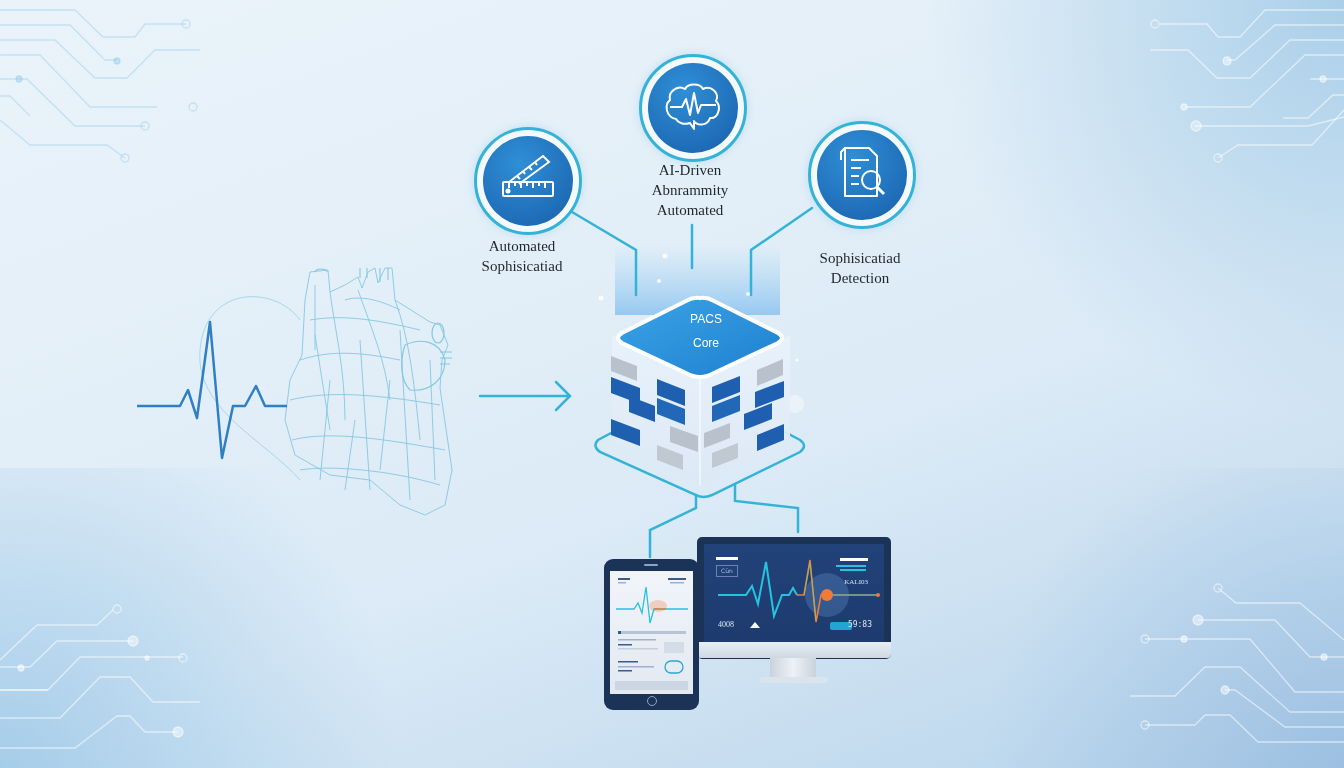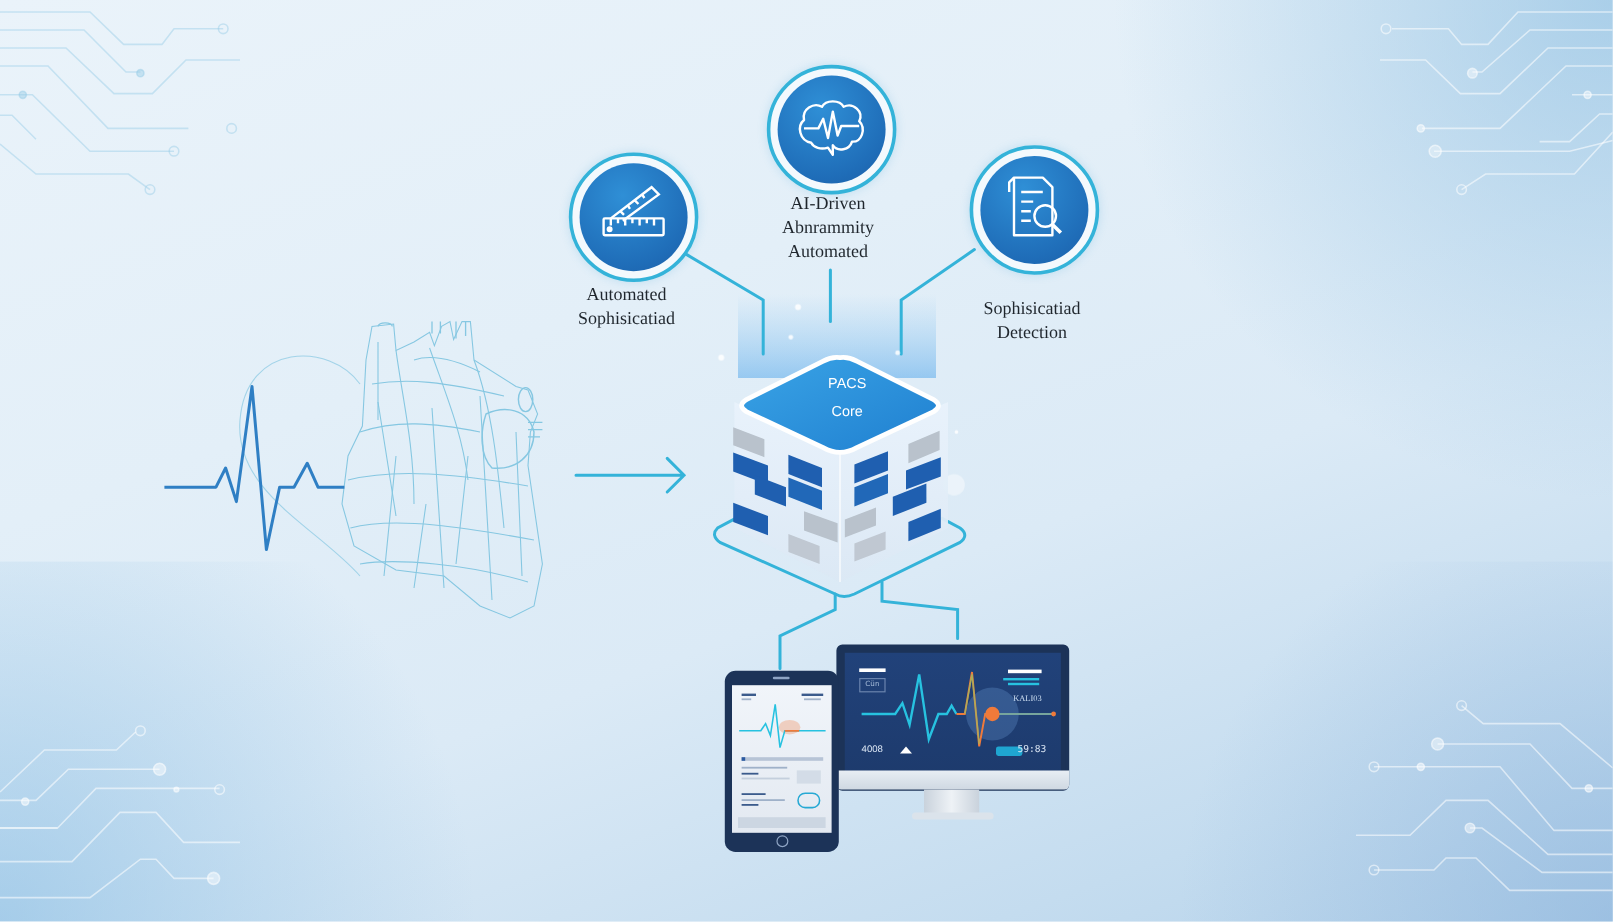--- a/index.html
+++ b/index.html
@@ -259,21 +259,21 @@
       <circle cx="123" cy="51" r="22" fill="rgba(120,170,230,0.25)"></circle>
       <path d="M14 51 H42 L48 42 L54 60 L62 18 L70 72 L78 51 H85 L89 44 L93 51" fill="none" stroke="#27c2e0" stroke-width="2"></path>
       <path d="M93 51 H100 L106 16 L112 78 L117 51 H174" fill="none" stroke="#f07a3a" stroke-width="1.6"></path>
       <path d="M100 51 L106 18 L112 76" fill="none" stroke="#8dc468" stroke-width="1.2" opacity="0.7"></path>
       <path d="M117 51 H174" fill="none" stroke="#27c2e0" stroke-width="1.6" opacity="0.6"></path>
       <circle cx="123" cy="51" r="6" fill="#f07a3a"></circle>
       <circle cx="174" cy="51" r="2" fill="#f07a3a"></circle>
       <path d="M46 84 L51 78 L56 84 Z" fill="#ffffff"></path>
       <rect x="126" y="78" width="22" height="8" rx="2" fill="#1fa6d1"></rect>
     </svg>
-    <div style="position:absolute; left:14px; top:76px; font-size:8px; color:#dbe6f4; font-family:Liberation Sans, sans-serif;">4008</div>
+    <div style="position:absolute; left:14px; top:76px; font-size:8px; color:#dbe6f4; font-family:Liberation Serif, serif;">4008</div>
     <div style="position:absolute; right:12px; top:76px; font-size:8px; color:#dbe6f4; font-family:'DejaVu Sans Mono', monospace;">59:83</div>
   </div>
 </div>
 <div style="position:absolute; left:697px; top:642px; width:194px; height:16px; background:linear-gradient(#e8eef4,#cfd8e2); border-radius:0 0 4px 4px;"></div>
 <div style="position:absolute; left:770px; top:658px; width:46px; height:20px; background:linear-gradient(90deg,#c9d2dc,#eef2f6,#c9d2dc);"></div>
 <div style="position:absolute; left:760px; top:677px; width:68px; height:6px; background:#dbe3eb; border-radius:3px;"></div>
 
 <div style="position:absolute; left:604px; top:559px; width:95px; height:151px; background:#1c3358; border-radius:9px;">
   <div style="position:absolute; left:40px; top:5px; width:14px; height:2px; background:#8ea4c4; border-radius:1px;"></div>
   <div style="position:absolute; left:6px; top:12px; right:6px; bottom:16px; background:linear-gradient(180deg,#f1f5fa,#e3e9f1);">

